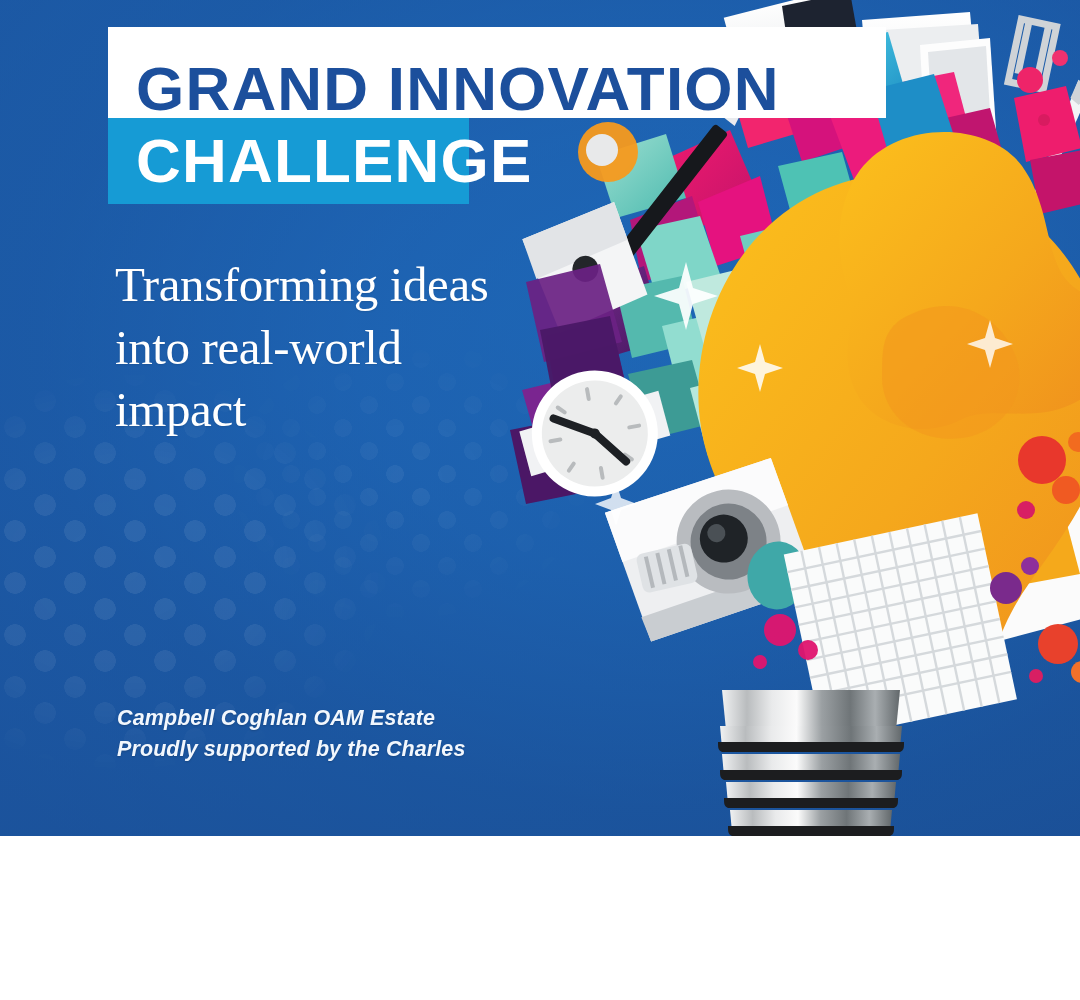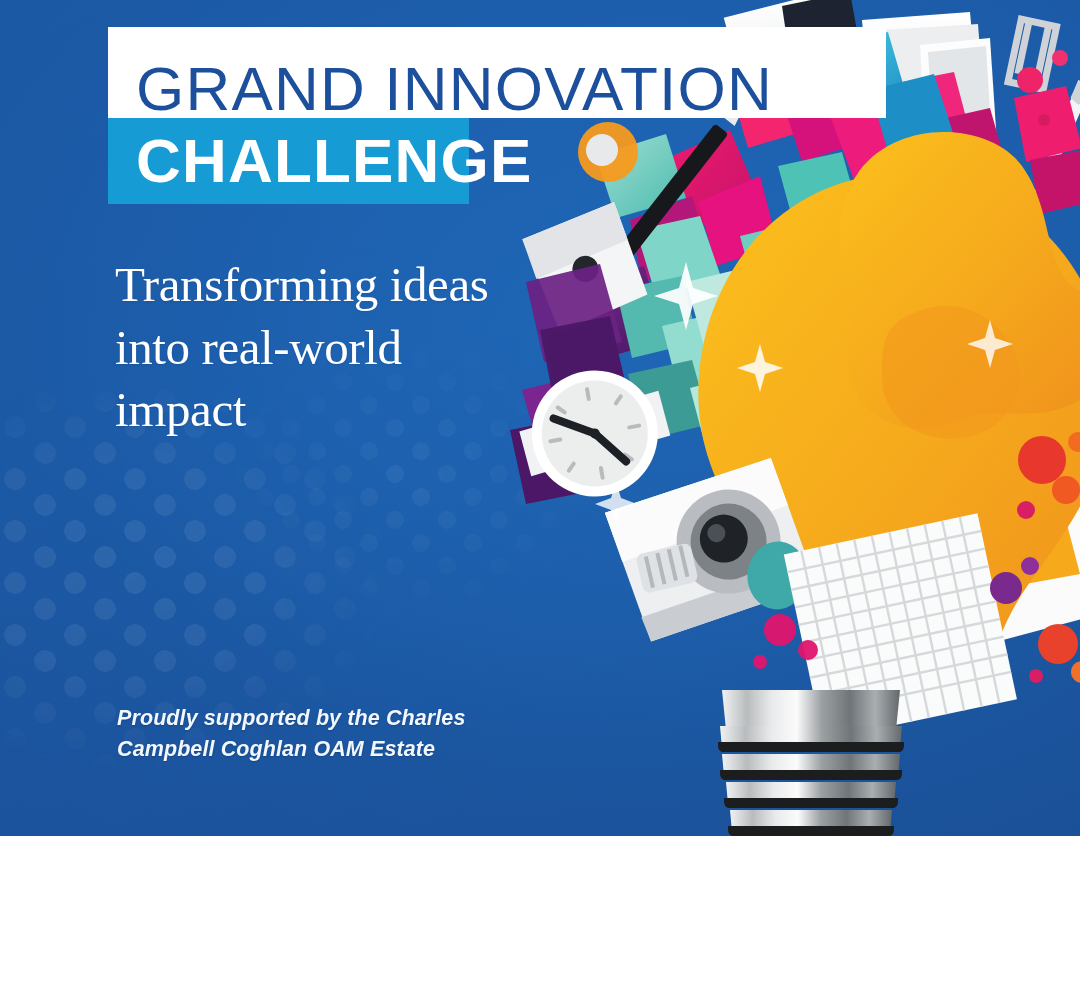--- a/index.html
+++ b/index.html
@@ -51,21 +51,21 @@
   
   .title-white{
     position:absolute;left:108px;top:27px;width:778px;height:91px;
     background:#ffffff;
     display:flex;align-items:center;
   }
   .title-white span{
     display:block;
     margin-left:28px;
     color:#1c4f9c;
-    font-weight:normal;
+    font-weight:bold;
     font-size:62px;
     letter-spacing:1.2px;
     line-height:1;
     white-space:nowrap;
     font-stretch:condensed;
     transform:scaleX(1.0);
     margin-top:32px;
   }
   .title-cyan{
     position:absolute;left:108px;top:118px;width:361px;height:86px;
@@ -411,22 +411,22 @@
     <div class="title-white">
       <span>GRAND INNOVATION</span>
     </div>
     <div class="title-cyan">
       <span>CHALLENGE</span>
     </div>
 
     <div class="subtitle">Transforming ideas into real-world impact</div>
 
     <div class="supporter">
+      <div>Campbell Coghlan OAM Estate</div>
       <div>Proudly supported by the Charles</div>
-      <div>Campbell Coghlan OAM Estate</div>
     </div>
   </div>
 
   <div class="footer">
     
 
     
     
 
     

